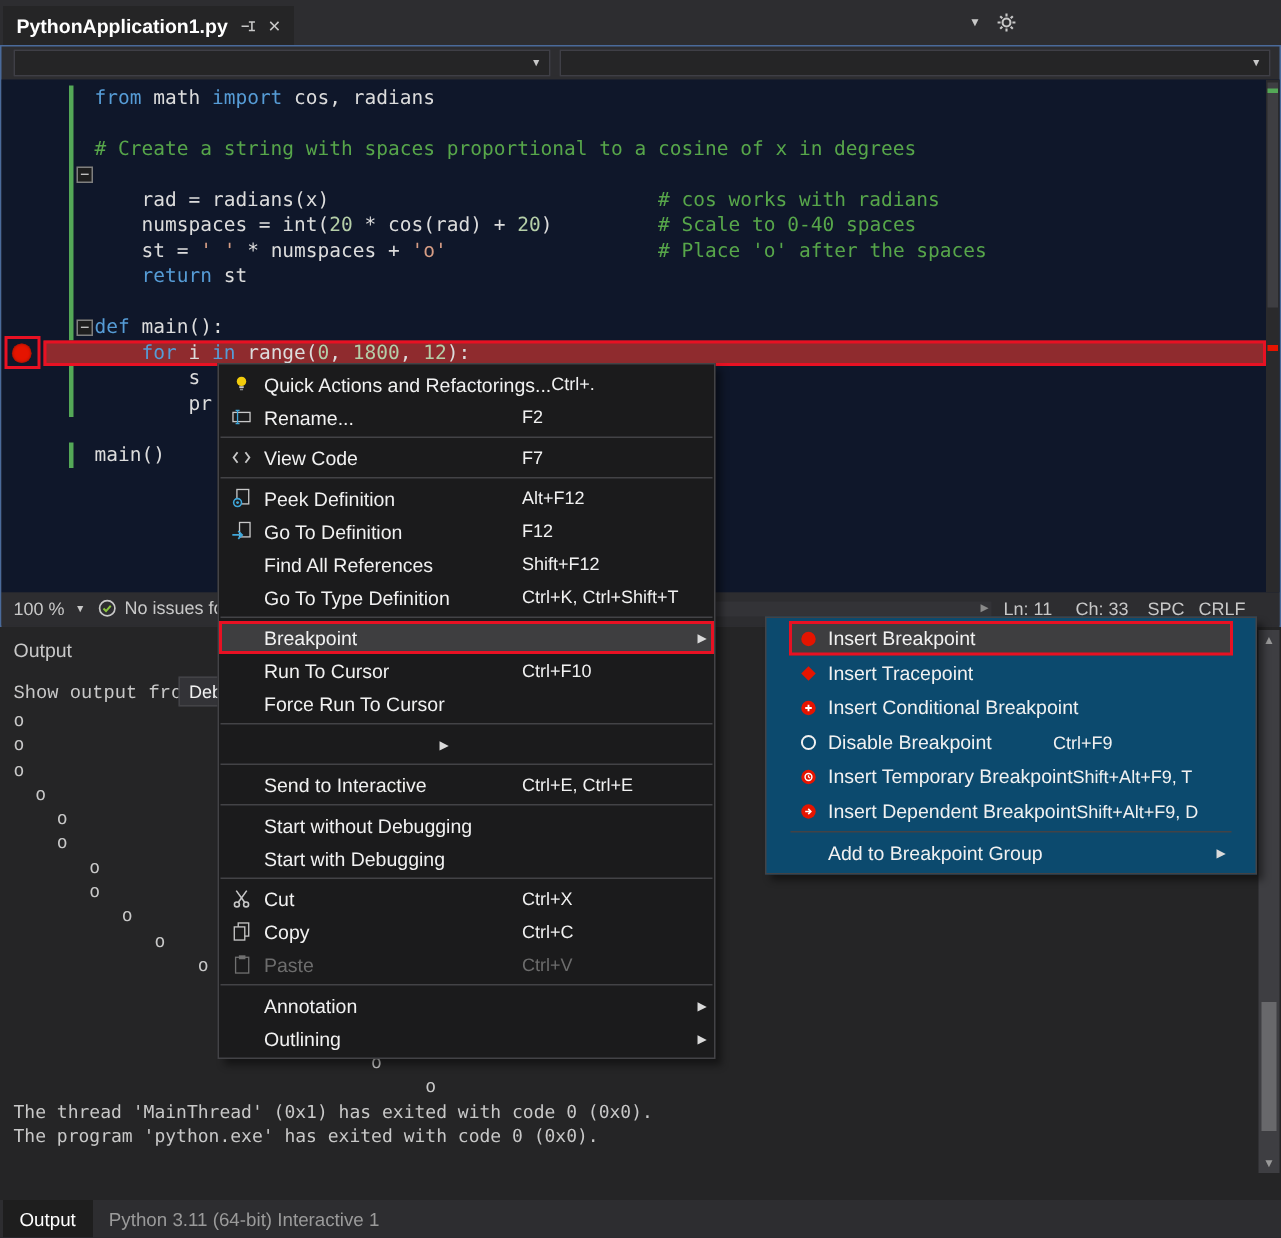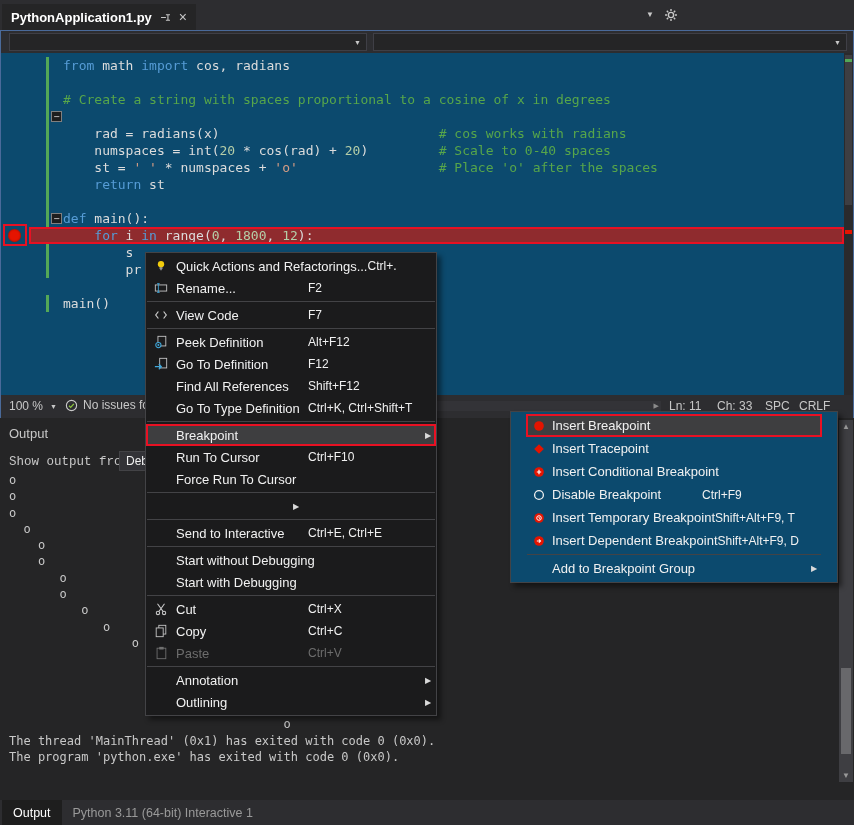--- a/index.html
+++ b/index.html
@@ -18,21 +18,21 @@
 
   
   .editor-frame { position:absolute; left:0; top:30px; width:854px; height:388px; background:#2D2D30;
                   border:1px solid #4A6A9A; border-bottom:none; }
   .navbar { position:absolute; left:0; top:0; width:100%; height:22px; }
   .nav-combo { position:absolute; top:2px; height:18px; background:#252526; border:1px solid #3F3F46;
                display:flex; align-items:center; padding:0 5px; }
   .nav-val { flex:1; font-size:12px; color:#DCDCDC; }
   .combo-caret { font-size:7px; color:#C8C8C8; }
 
-  .code-area { position:absolute; left:0; top:22px; width:852px; height:342px; background:#0c4a6e; overflow:hidden; }
+  .code-area { position:absolute; left:0; top:22px; width:852px; height:342px; background:#0f172a; overflow:hidden; }
   .code-line { position:absolute; left:28px; width:815px; height:17px; line-height:17px; padding-left:34px;
                font-family:"DejaVu Sans Mono", monospace; font-size:13px; white-space:pre; }
   .bp-line { background:#8F2B2E; }
   .line-annotated { outline:2px solid #E81123; outline-offset:-2px; }
   .tok-kw { color:#569CD6; } .tok-pl { color:#DCDCDC; } .tok-cm { color:#57A64A; }
   .tok-str { color:#D69D85; } .tok-num { color:#B5CEA8; }
   .change-bar { position:absolute; left:45px; width:3px; background:#54A857; }
   .fold-box { position:absolute; left:50px; width:11px; height:11px; border:1px solid #7F7F7F; background:#1E1E1E;
               color:#CCCCCC; font-size:10px; line-height:9px; text-align:center; font-family:"DejaVu Sans Mono",monospace; }
   .bp-glyph { position:absolute; left:7px; top:176px; width:13px; height:13px; border-radius:50%;
@@ -67,21 +67,21 @@
   .os-arrow { position:absolute; left:0; width:14px; text-align:center; font-size:8px; color:#999999; }
   .os-up { top:2px; } .os-down { bottom:2px; }
   .os-thumb { position:absolute; left:2px; width:10px; top:248px; height:86px; background:#68686B; }
 
   .bottom-tabs { position:absolute; left:0; top:800px; width:854px; height:25px; background:#2D2D30;
                  display:flex; padding-left:2px; }
   .btab { display:flex; align-items:center; padding:0 11px; font-size:12.5px; color:#9A9A9A; }
   .btab.active { background:#1E1E1E; color:#FFFFFF; }
 
   
-  .context-menu { position:absolute; left:145px; top:252px; width:292px; background:#1B1B1C;
+  .context-menu { position:absolute; left:145px; top:242px; width:332px; background:#1B1B1C;
                   border:1px solid #434346; padding:2px 0; z-index:30; box-shadow:4px 4px 5px rgba(0,0,0,0.45); }
   .submenu { position:absolute; left:510px; top:411px; width:328px; background:#0c4a6e;
              border:1px solid #434346; padding:2px 15px; z-index:31; box-shadow:4px 4px 5px rgba(0,0,0,0.45); }
   .menu-item { display:flex; align-items:center; height:22px; font-size:13px; color:#F1F1F1; }
   .submenu .menu-item { height:23px; }
   .menu-item.hilite { background:#3E3E40; }
   .menu-item.annotated { outline:2px solid #E81123; outline-offset:-2px; }
   .menu-item.disabled { color:#6D6D6D; }
   .mi-icon { flex:0 0 30px; display:flex; align-items:center; justify-content:center; }
   .submenu .mi-icon { flex:0 0 26px; }

